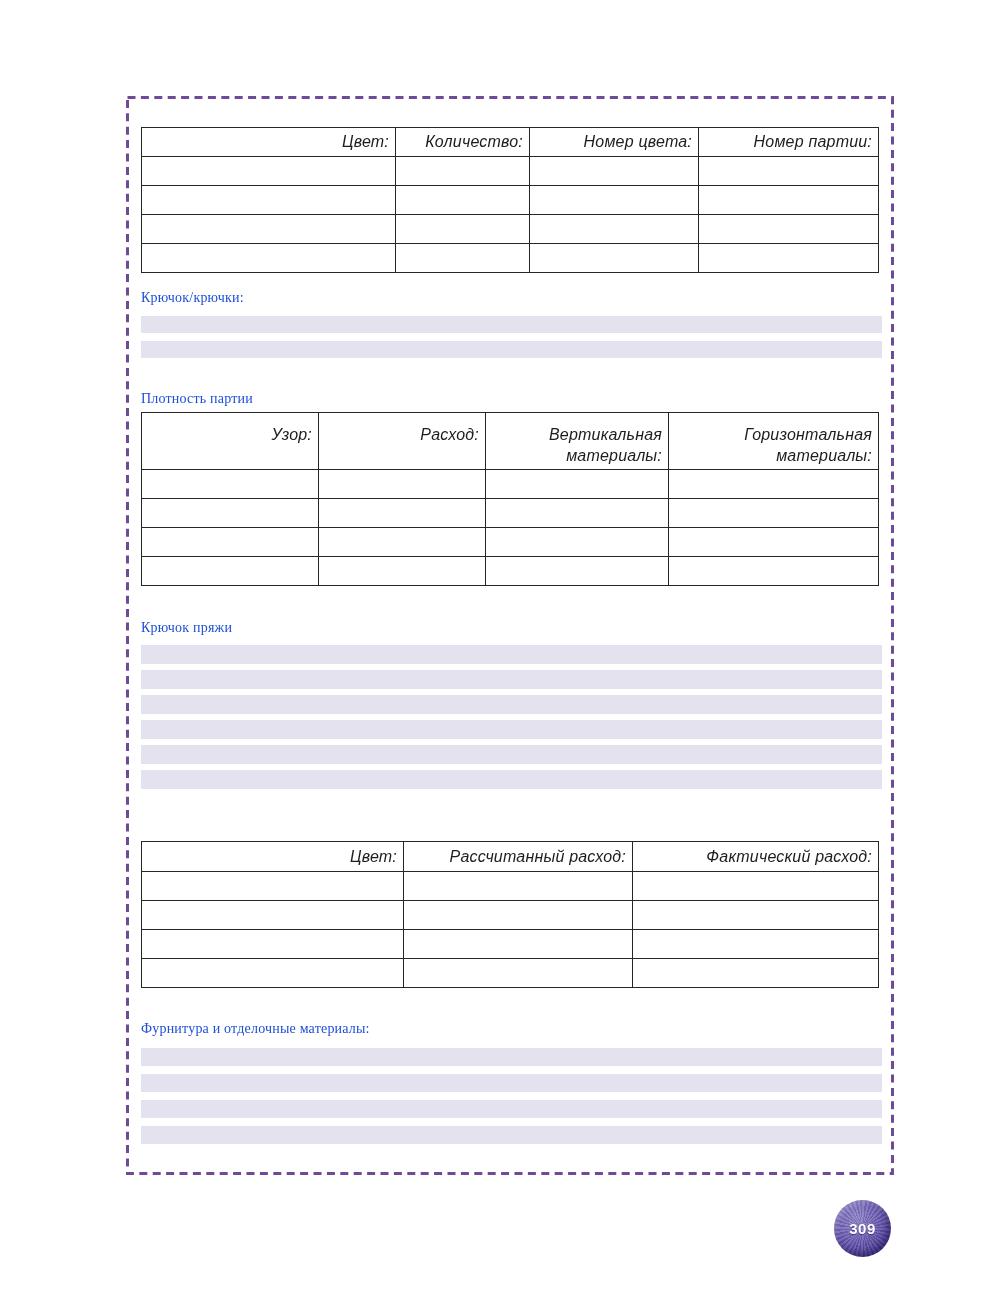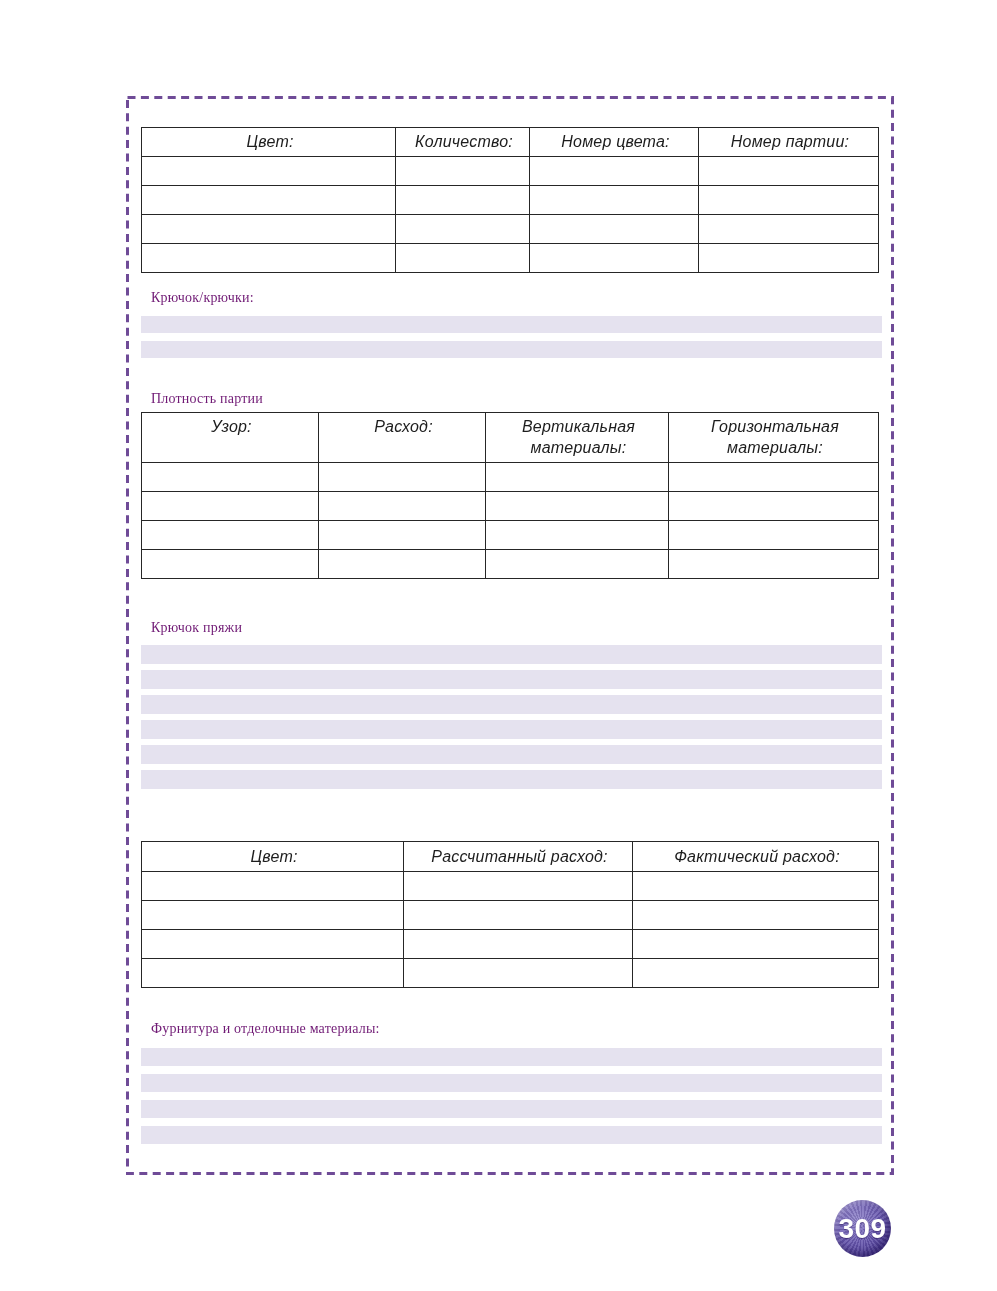--- a/index.html
+++ b/index.html
@@ -29,43 +29,43 @@
   .form-table th, .form-table td {
     border: 1.5px solid #262626;
     background: #ffffff;
   }
   .form-table th {
     font-family: "Liberation Sans", sans-serif;
     font-style: italic;
     font-weight: normal;
     font-size: 16px;
     color: #1d1d1d;
-    text-align: center;
+    text-align: right;
     padding: 2px 6px 2px 9px;
     letter-spacing: 0.2px;
   }
   #yarn-table { top: 127px; }
   #yarn-table thead tr { height: 29px; }
   #yarn-table tbody tr { height: 29px; }
 
   #gauge-table { top: 412px; }
   #gauge-table thead tr { height: 50px; }
   #gauge-table tbody tr { height: 29px; }
-  #gauge-table th { vertical-align: top; padding-top: 4px; line-height: 1.3; white-space: pre-line; }
+  #gauge-table th { vertical-align: top; padding-top: 12px; line-height: 1.3; white-space: pre-line; }
 
   #consumption-table { top: 841px; }
   #consumption-table thead tr { height: 30px; }
   #consumption-table tbody tr { height: 29px; }
 
   .section-label {
     position: absolute;
-    left: 151px;
+    left: 141px;
     font-family: "Liberation Serif", serif;
     font-size: 14px;
-    color: #701a75;
+    color: #1d4ed8;
     letter-spacing: 0.2px;
   }
   .stripe {
     position: absolute;
     left: 141px;
     width: 741px;
     background: #e5e2ef;
   }
   .badge {
     position: absolute;
@@ -78,21 +78,21 @@
       repeating-conic-gradient(rgba(255,255,255,0.10) 0deg 5deg, rgba(20,5,60,0.12) 5deg 10deg),
       radial-gradient(circle at 38% 32%, #9388cb 0%, #6c5cb1 45%, #55459d 72%, #42327e 100%);
     box-shadow: inset -3px -4px 7px rgba(30,15,80,0.55), inset 2px 3px 5px rgba(255,255,255,0.25);
     display: flex;
     align-items: center;
     justify-content: center;
   }
   .badge span {
     color: #ffffff;
     font-family: "Liberation Sans", sans-serif;
-    font-size: 28px;
+    font-size: 15px;
     font-weight: 600;
     letter-spacing: 0.5px;
     text-shadow: 0 1px 1px rgba(40,20,90,0.6);
   }
 </style>
 </head>
 <body>
 
 <div class="page">
 

